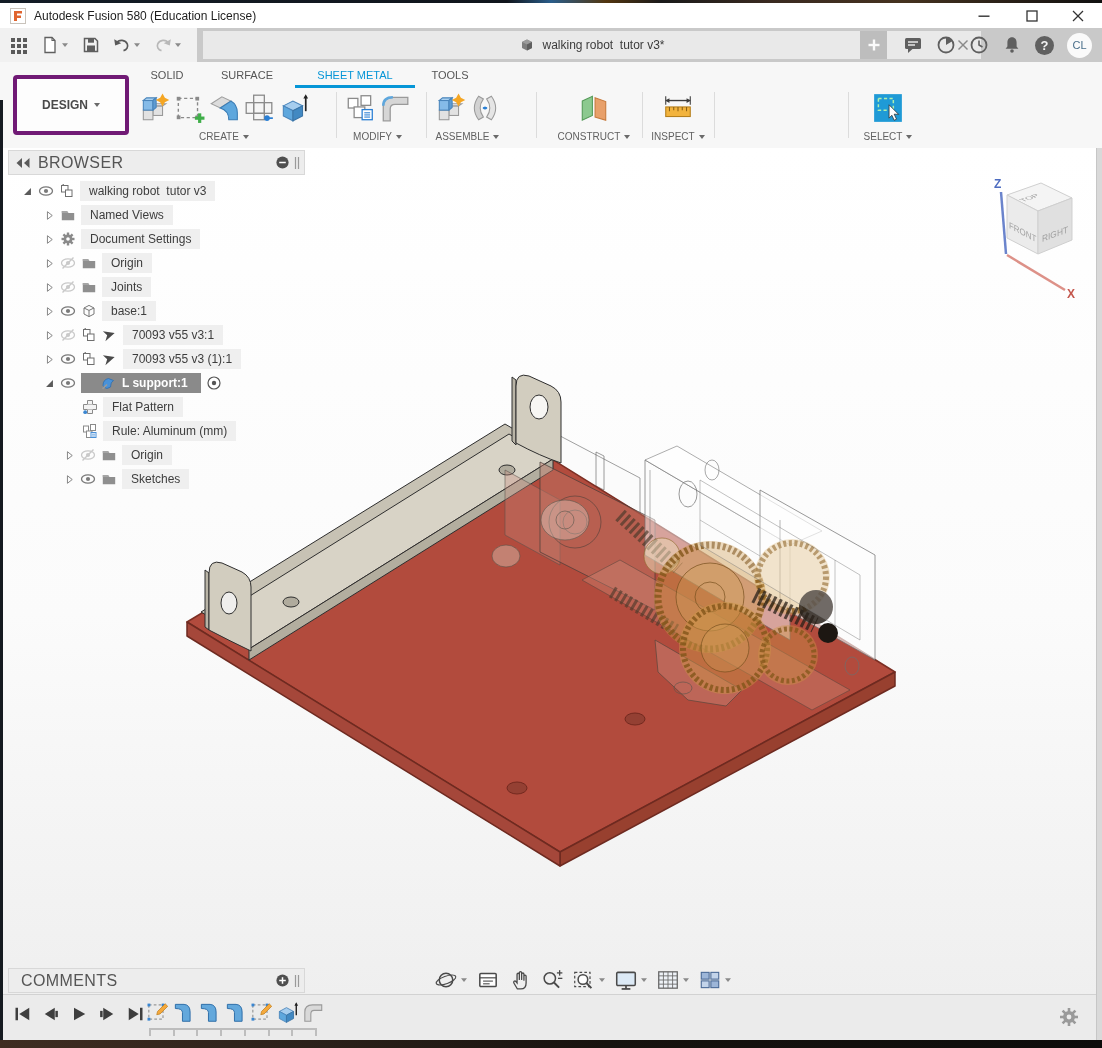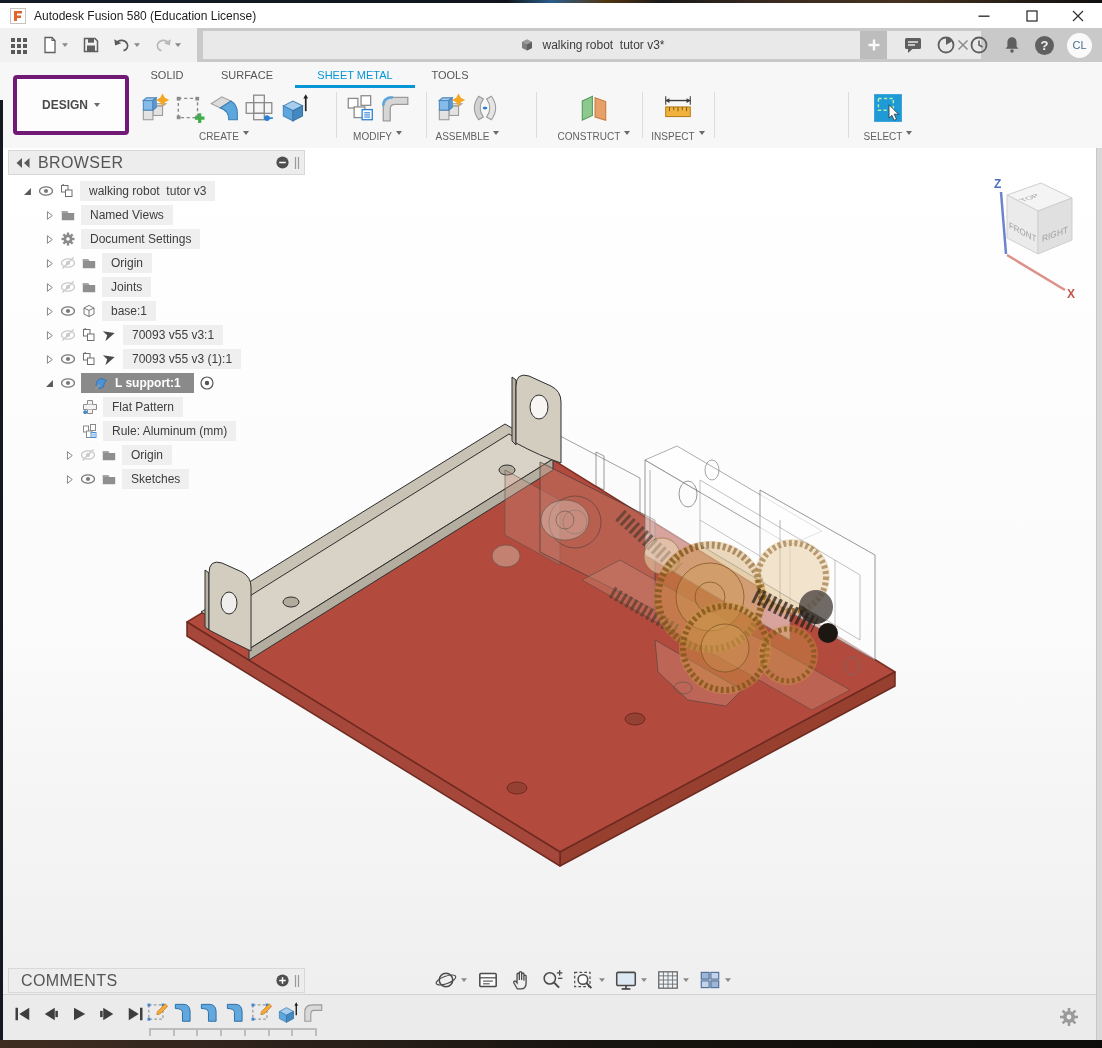--- a/index.html
+++ b/index.html
@@ -42,21 +42,21 @@
   .ribbon{position:absolute;top:62px;left:0;right:0;height:86px;background:#f7f7f7;border-bottom:1px solid #c9c9c9;}
   .ws-btn{position:absolute;left:13px;top:13px;width:108px;height:52px;background:#fdfdfd;border:4px solid #701a75;
     border-radius:4px;display:flex;align-items:center;justify-content:center;gap:6px;
     font-size:12px;font-weight:bold;color:#4a4a4a;}
   .rtabs{position:absolute;left:135px;top:2px;height:24px;display:flex;}
   .rtab{height:21px;display:flex;align-items:center;justify-content:center;font-size:11px;color:#555;border-bottom:3px solid transparent;}
   .rtab.t0{width:64px}.rtab.t1{width:96px}.rtab.t2{width:120px}.rtab.t3{width:70px}
   .rtab.active{color:#0696d7;border-bottom-color:#0696d7;}
   .grp{position:absolute;top:26px;display:flex;flex-direction:column;align-items:center;}
   .grp-icons{display:flex;align-items:center;gap:3px;height:40px;}
-  .grp-label{margin-top:3px;font-size:10px;color:#616161;display:flex;align-items:flex-start;gap:4px;}
+  .grp-label{margin-top:3px;font-size:10px;color:#616161;display:flex;align-items:center;gap:4px;}
   .rbi{width:32px;height:32px;}
   .vsep{position:absolute;top:30px;width:1px;height:46px;background:#dcdcdc;}
   .caret{width:0;height:0;border-left:3.5px solid transparent;border-right:3.5px solid transparent;border-top:4px solid #6a6a6a;display:inline-block;}
 
   
   .canvas{position:absolute;top:148px;left:3px;right:0;bottom:52px;
     background:linear-gradient(#ffffff 0%,#fbfbfb 55%,#efefef 100%);}
   .modelsvg{position:absolute;top:0;left:0;pointer-events:none;}
 
   
@@ -64,21 +64,21 @@
   .phead{height:23px;background:#ededed;border:1px solid #d8d8d8;display:flex;align-items:center;
     font-size:16px;color:#555;}
   .phead .ptitle{margin-left:7px;letter-spacing:.4px;}
   .phead .sp{flex:1}
   .tree{padding-top:4px;}
   .trow{display:flex;align-items:center;height:24px;gap:5px;}
   .lv0{padding-left:14px}.lv1{padding-left:36px}.lv2{padding-left:56px}.lv2b{padding-left:74px}
   .ti{width:16px;height:16px;flex:none;}
   .exp{width:11px;height:11px;flex:none;}
   .tlabel{background:#efefef;padding:3px 9px;font-size:12px;color:#3d3d3d;white-space:pre;}
-  .selbox{display:flex;align-items:center;background:#8a8a8a;padding:2px 3px 2px 12px;gap:5px;}
+  .selbox{display:flex;align-items:center;background:#8a8a8a;padding:2px 3px 2px 19px;gap:5px;}
   .selbox .tlabel{background:transparent;color:#ffffff;font-weight:bold;padding:0 10px 0 1px;}
 
   
   .cpanel{position:absolute;left:8px;top:968px;width:297px;}
   .navbar{position:absolute;left:432px;top:966px;height:28px;display:flex;align-items:center;gap:4px;}
   .nvi{width:24px;height:24px;}
   .nvgrp{display:flex;align-items:center;gap:2px;padding:0 2px;}
   .timeline{position:absolute;left:3px;right:6px;bottom:8px;height:45px;background:#ebebeb;border-top:1px solid #d2d2d2;}
   .pb{position:absolute;left:10px;top:9px;display:flex;gap:8px;align-items:center;}
   .pbi{width:20px;height:20px;}

